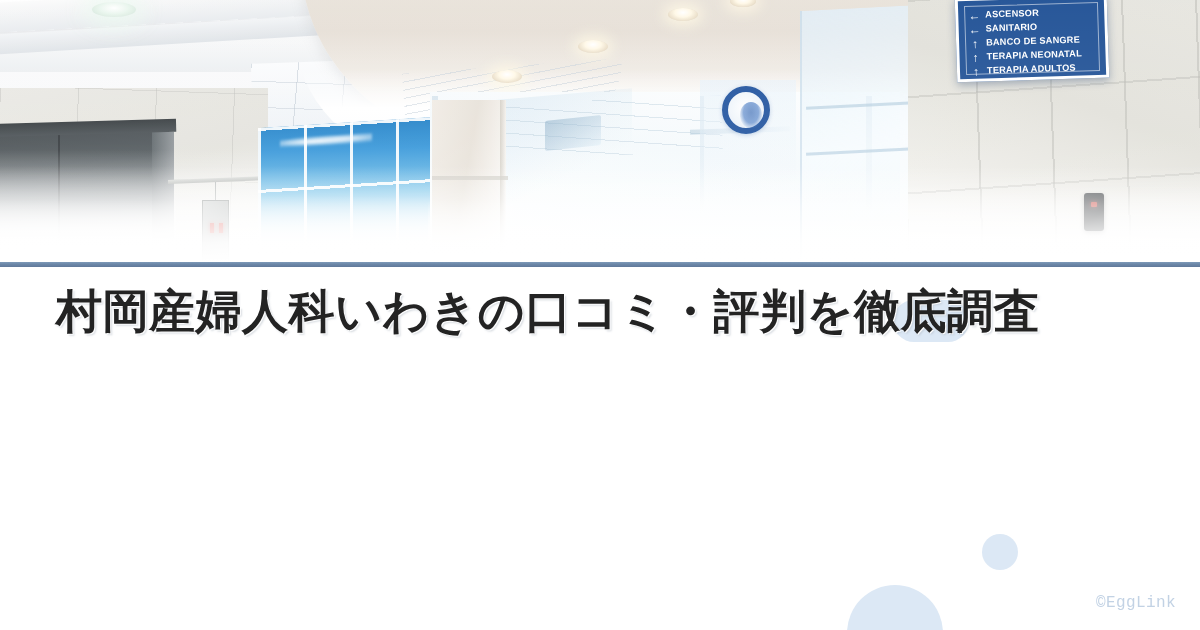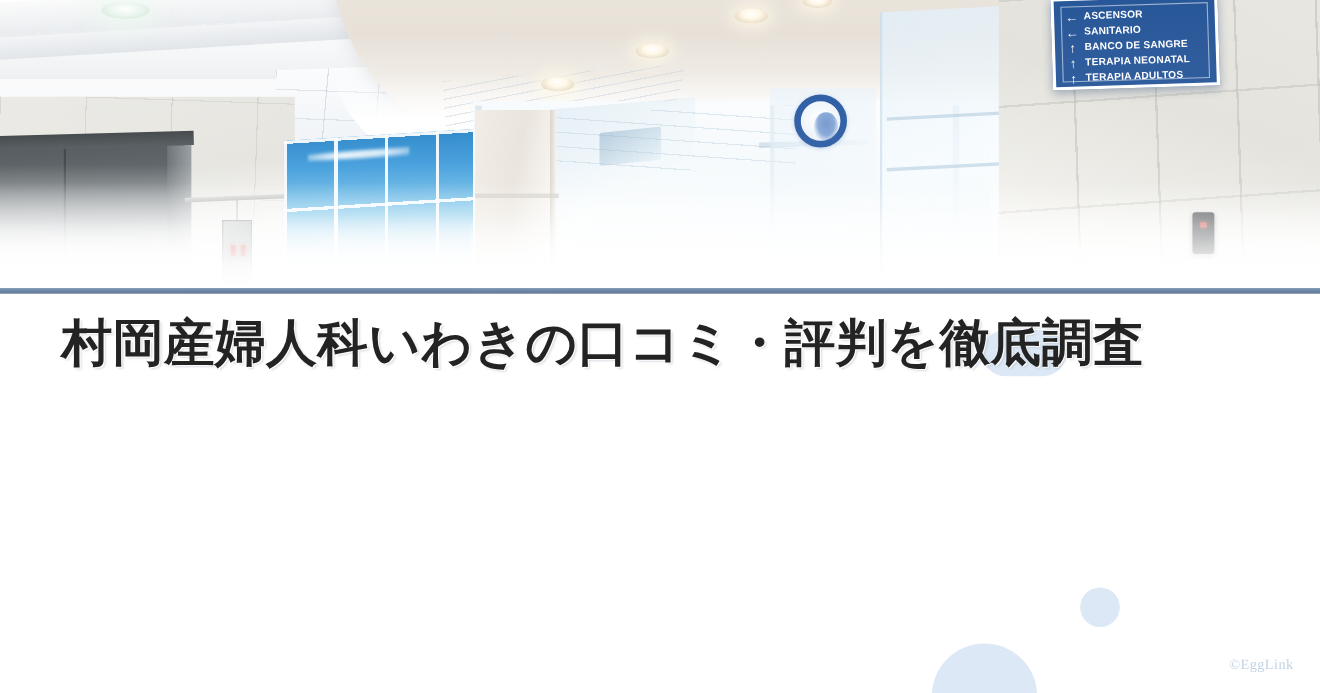--- a/index.html
+++ b/index.html
@@ -8,21 +8,21 @@
   html, body {
     width:1200px; height:630px;
     background:#ffffff;
     font-family:"Liberation Sans","DejaVu Sans",sans-serif;
     overflow:hidden;
   }
 
   .ogp-card {
     position:relative;
     width:1200px; height:630px;
-    background:#737373;
+    background:#c2410c;
     overflow:hidden;
   }
 
   
   .photo-band {
     position:absolute;
     left:0; top:0;
     width:1200px; height:262px;
     overflow:hidden;
     background:#f4f6f8;
@@ -385,24 +385,24 @@
     color:#232323;
     text-shadow:1px 1px 0 rgba(255,255,255,.9), 2px 2px 2px rgba(170,180,190,.45);
     font-family:"Liberation Sans","DejaVu Sans",sans-serif;
     white-space:nowrap;
   }
 
   
   .watermark {
     position:absolute;
     right:24px; bottom:18px;
-    font-size:13px;
+    font-size:16px;
     letter-spacing:.4px;
     color:#c2d2e4;
-    font-family:Liberation Serif, serif;
+    font-family:Liberation Mono, monospace;
     user-select:none;
   }
 </style>
 </head>
 <body>
 
 <div class="ogp-card">
 
   <div class="photo-band">
     <div class="photo-scene">

